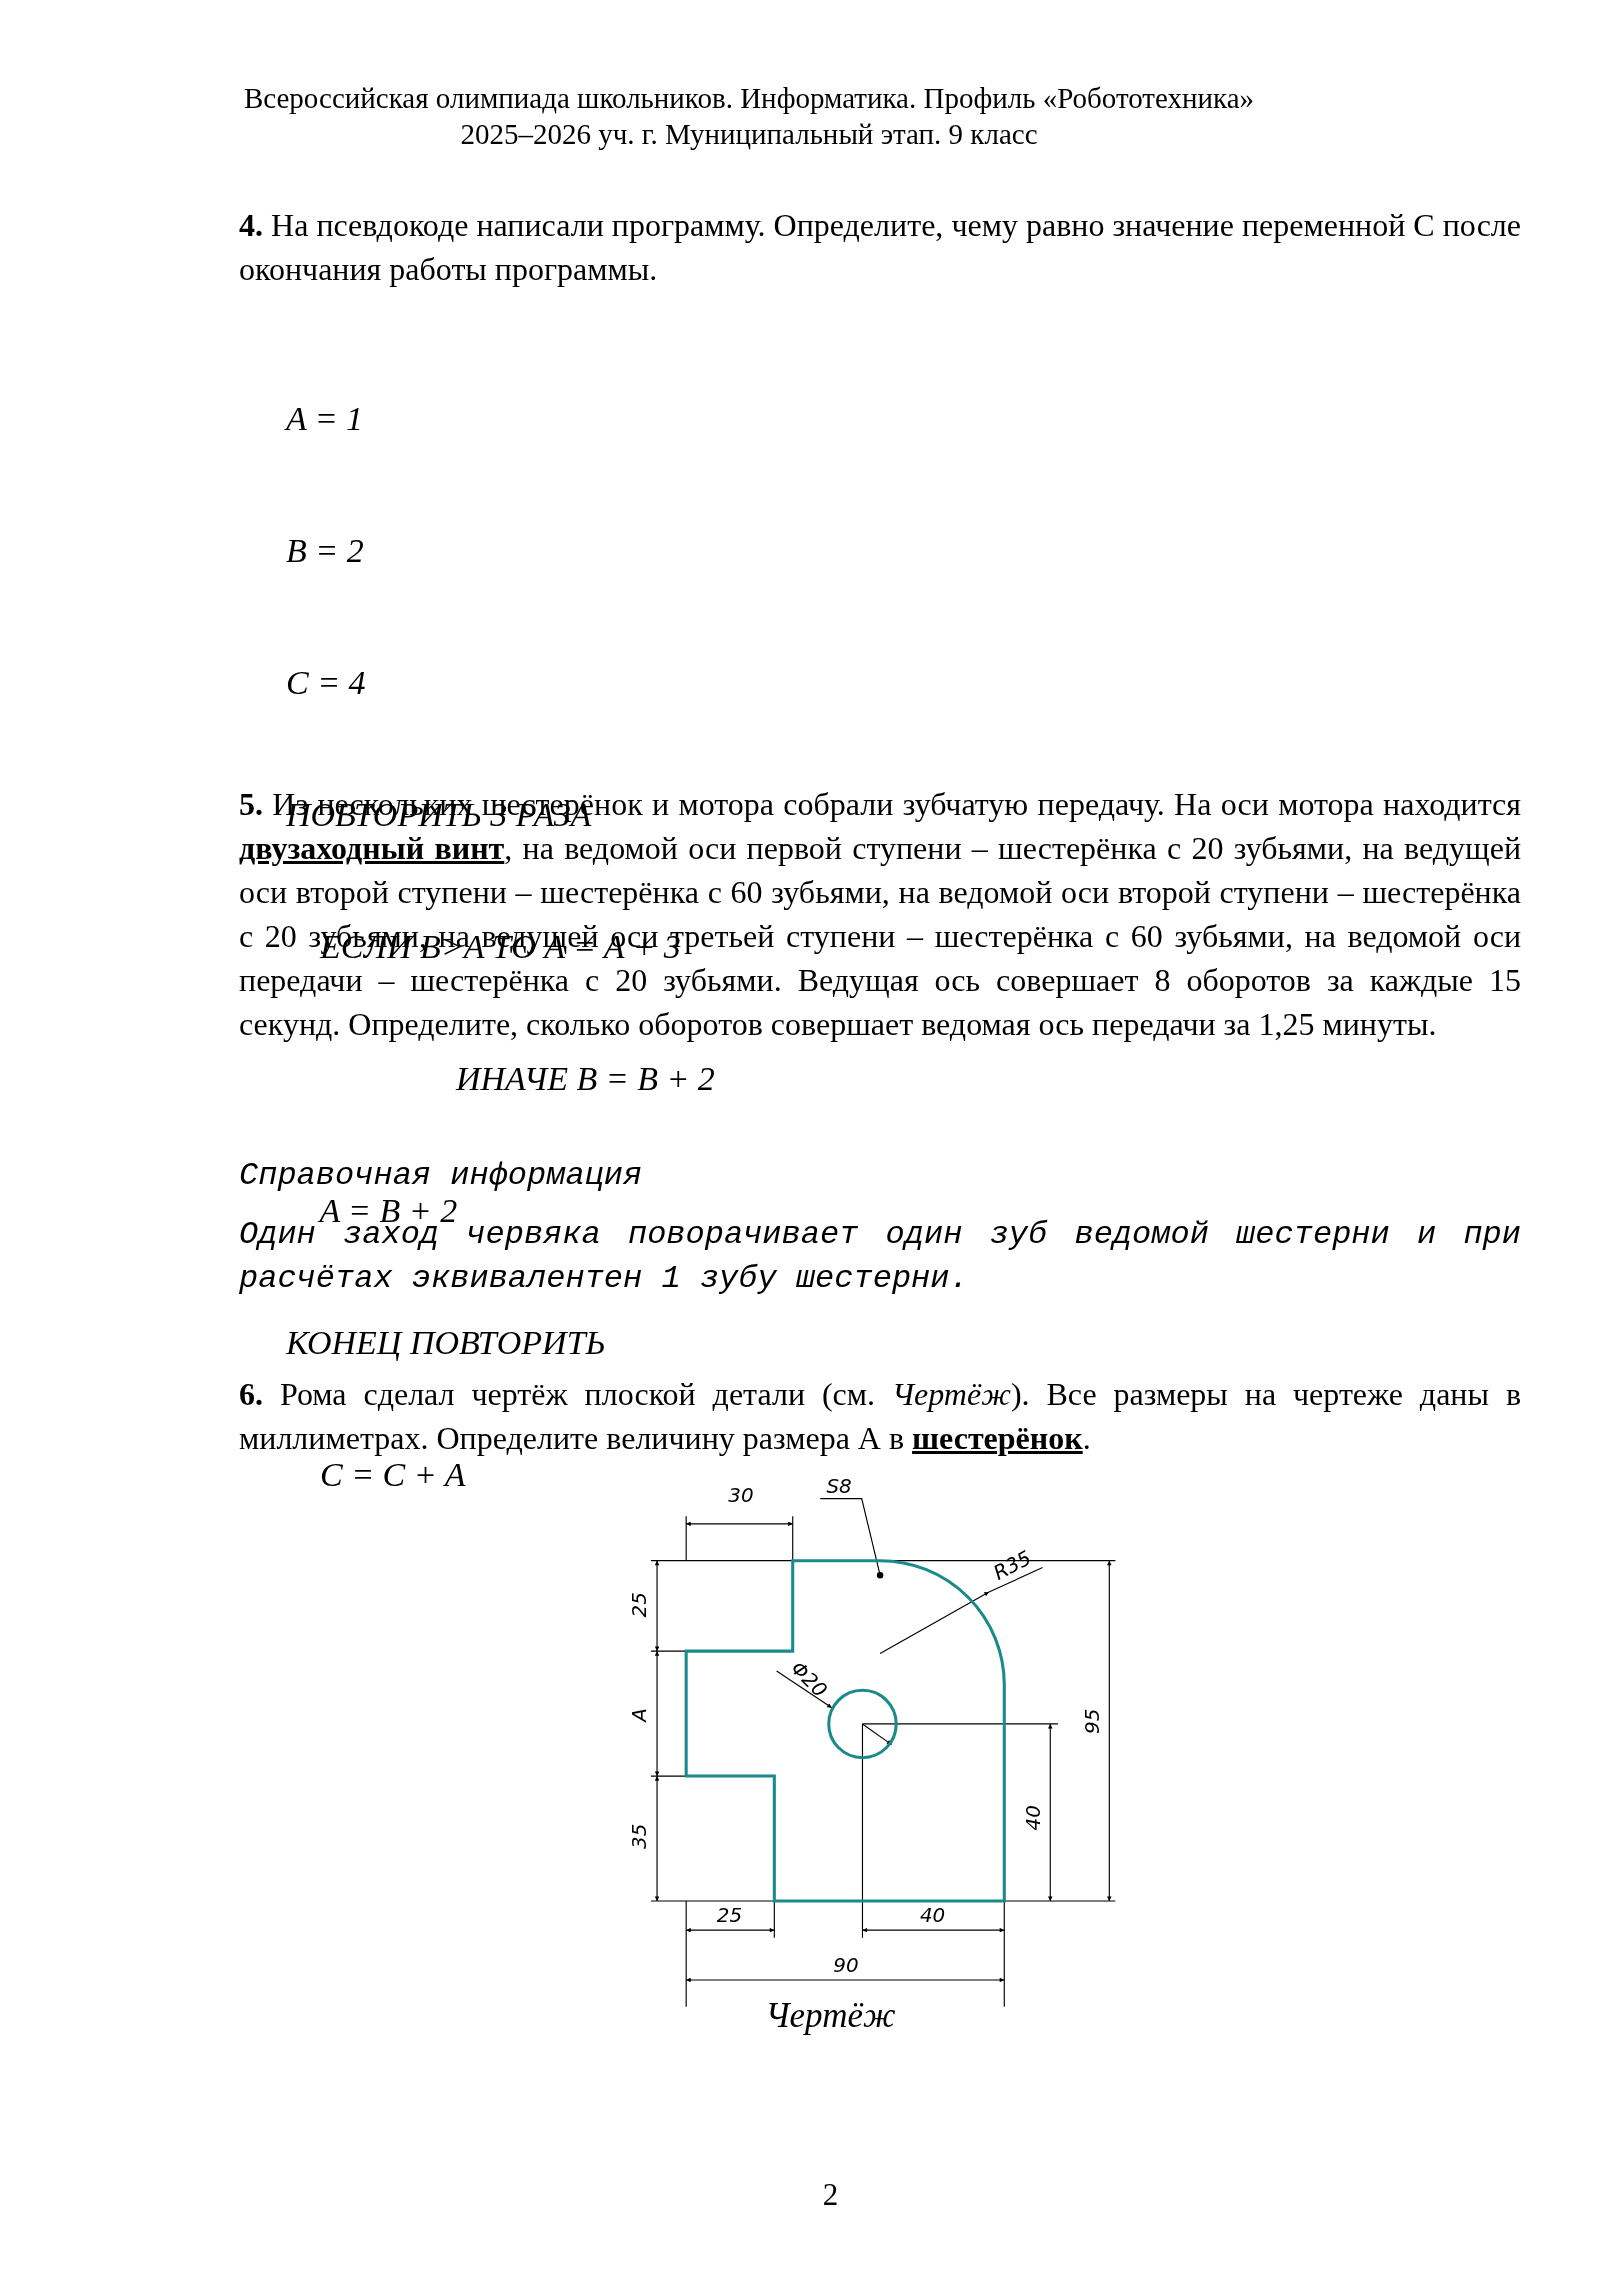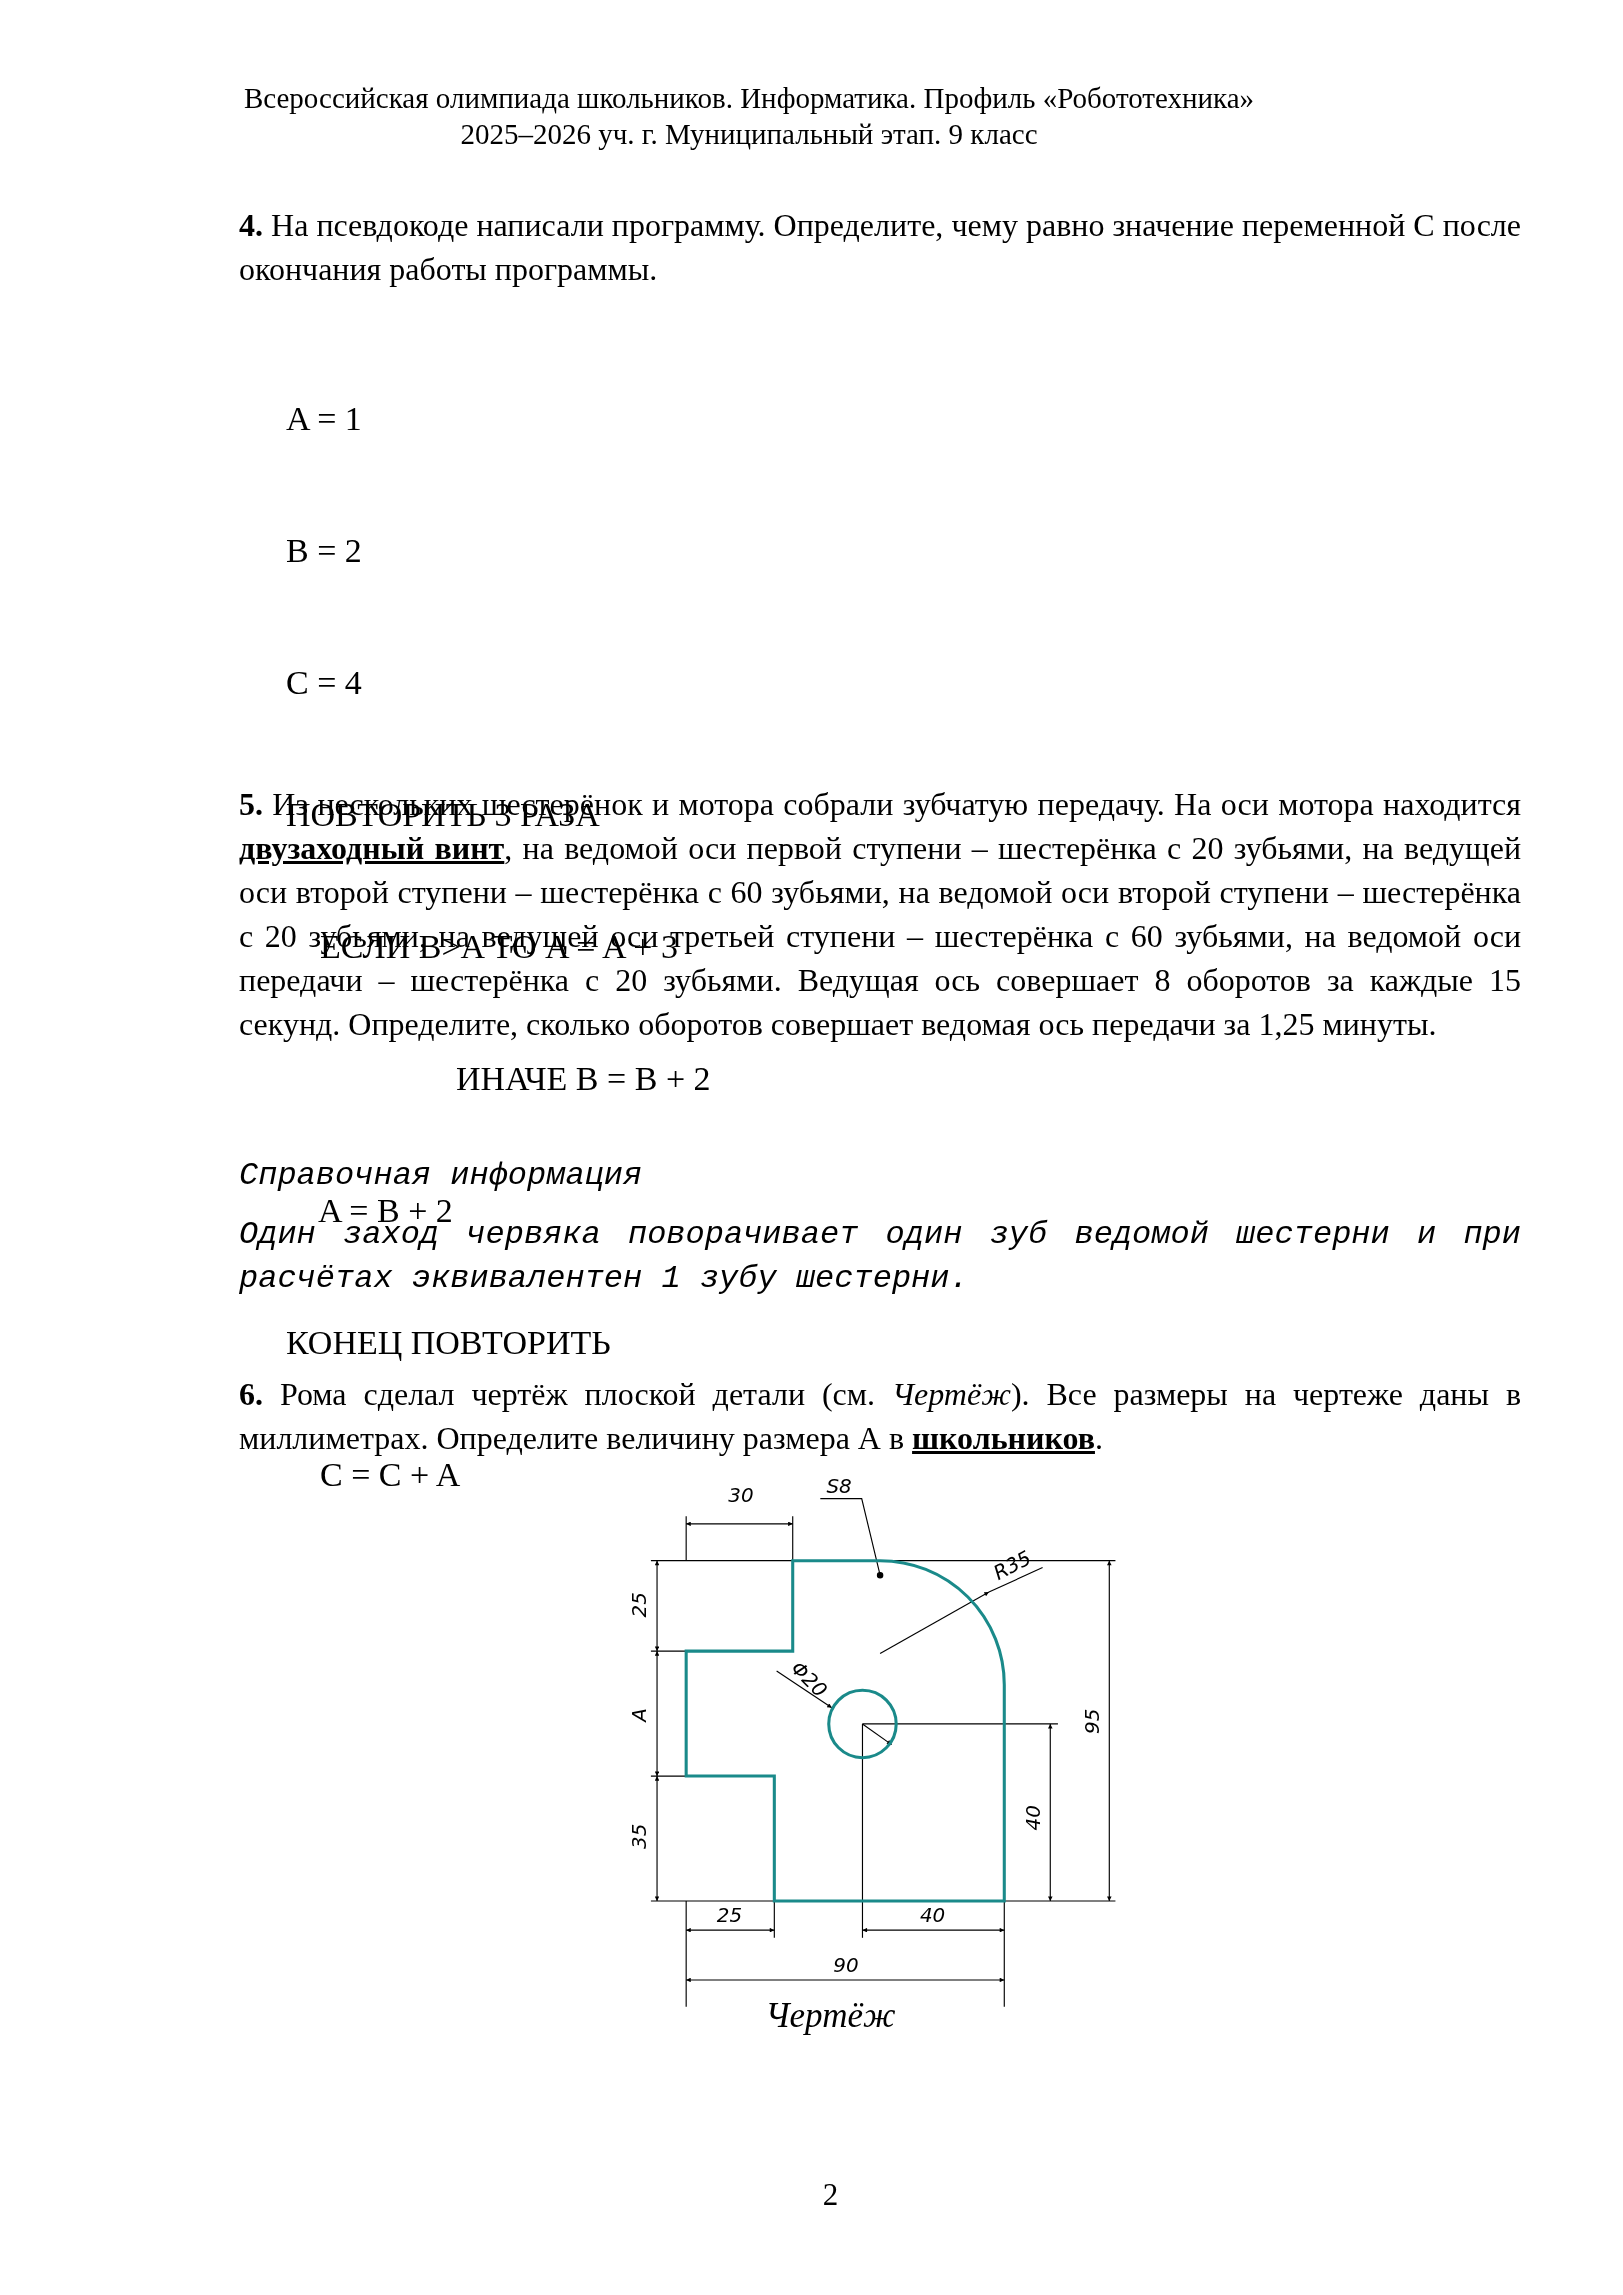--- a/index.html
+++ b/index.html
@@ -3,21 +3,21 @@
 <meta charset="utf-8">
 <style>
   html, body { margin: 0; padding: 0; background: #ffffff; }
   body { width: 1623px; height: 2295px; position: relative; overflow: hidden;
          font-family: "Liberation Serif", serif; color: #000; }
   .abs { position: absolute; }
   .header { left: 0; width: 1498px; text-align: center; font-size: 29px; line-height: 35px; }
   .para { left: 232px; width: 1282px; font-size: 32px; line-height: 44px; text-align: justify; margin-left: 7px; }
   .para .num { font-weight: bold; }
   .para b { font-weight: bold; text-decoration: underline; }
-  .code { font-size: 34px; line-height: 44px; white-space: pre; }
+  .code { font-size: 34px; line-height: 44px; white-space: pre; font-style: italic; }
   .italic { font-style: italic; font-family: Liberation Mono, monospace; }
   .caption { left: 0; width: 1623px; text-align: center; font-size: 35px; font-style: italic; }
   .pagenum { left: 0; width: 1623px; text-align: center; font-size: 31px; }
   svg text { font-family: "DejaVu Sans", sans-serif; font-style: italic; font-size: 26px; fill: #000; }
 </style>
 </head>
 <body>
 
 <div class="abs header" style="top:81px;">Всероссийская олимпиада школьников. Информатика. Профиль «Робототехника»</div>
 <div class="abs header" style="top:117px;">2025–2026 уч. г. Муниципальный этап. 9 класс</div>
@@ -37,21 +37,21 @@
   <div>    C = C + A</div>
 </div>
 
 <div class="abs para" style="top:782px;">
   <span class="num">5.</span><span> Из нескольких шестерёнок и мотора собрали зубчатую передачу. На оси мотора находится </span><b>двузаходный винт</b><span>, на ведомой оси первой ступени – шестерёнка с 20 зубьями, на ведущей оси второй ступени – шестерёнка с 60 зубьями, на ведомой оси второй ступени – шестерёнка с 20 зубьями, на ведущей оси третьей ступени – шестерёнка с 60 зубьями, на ведомой оси передачи – шестерёнка с 20 зубьями. Ведущая ось совершает 8 оборотов за каждые 15 секунд. Определите, сколько оборотов совершает ведомая ось передачи за 1,25 минуты.</span>
 </div>
 <div class="abs para italic" style="top:1154px;">Справочная информация</div>
 <div class="abs para italic" style="top:1213px;">Один заход червяка поворачивает один зуб ведомой шестерни и при расчётах эквивалентен 1 зубу шестерни.</div>
 
 <div class="abs para" style="top:1372px;">
-  <span class="num">6.</span><span> Рома сделал чертёж плоской детали (см. </span><i>Чертёж</i><span>). Все размеры на чертеже даны в миллиметрах. Определите величину размера А в </span><b>школьников</b><span>.</span>
+  <span class="num">6.</span><span> Рома сделал чертёж плоской детали (см. </span><i>Чертёж</i><span>). Все размеры на чертеже даны в миллиметрах. Определите величину размера А в </span><b>шестерёнок</b><span>.</span>
 </div>
 
 <svg class="abs" style="left:0; top:0;" width="1623" height="2295" viewBox="0 0 2117 2994">
   <defs>
     <marker id="arr" viewBox="0 0 10 10" refX="10" refY="5" markerWidth="14" markerHeight="6" orient="auto-start-reverse" markerUnits="userSpaceOnUse">
       <path d="M0,0 L10,5 L0,10 z" fill="#000"></path>
     </marker>
   </defs>
 
   <g stroke="#000" stroke-width="1.5" fill="none">

